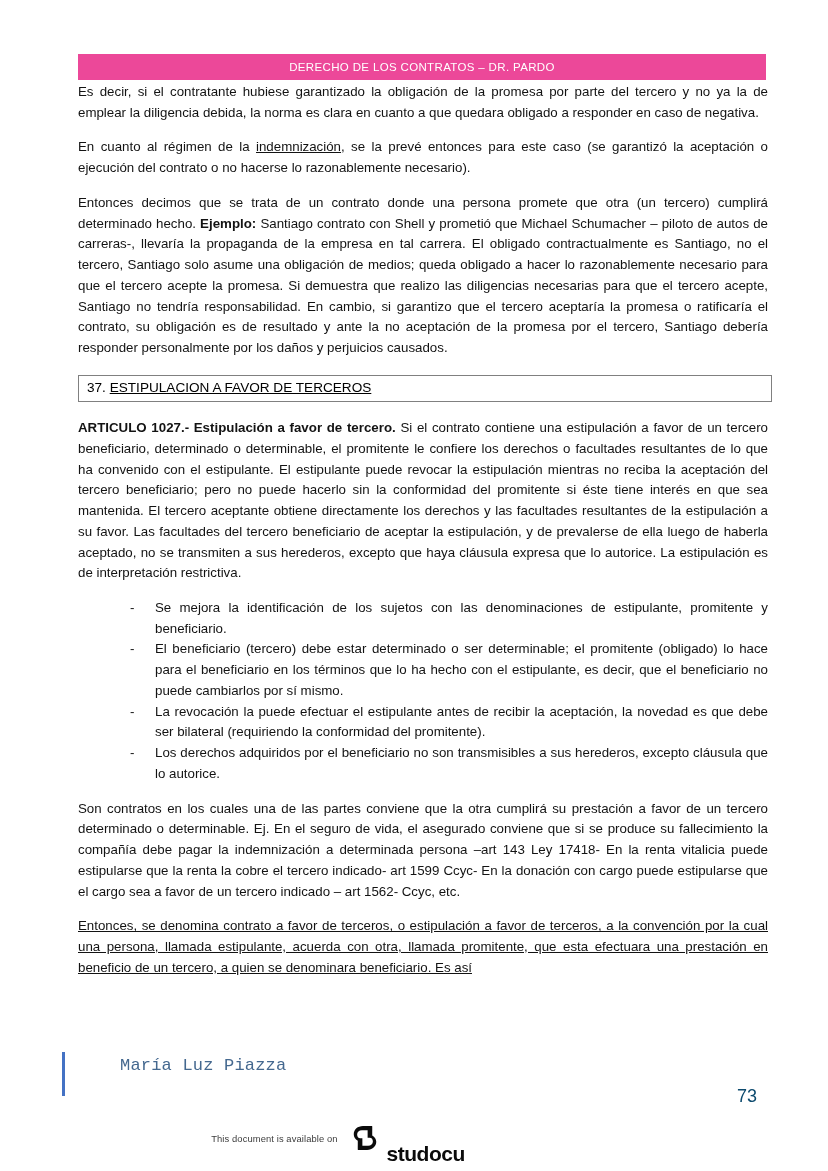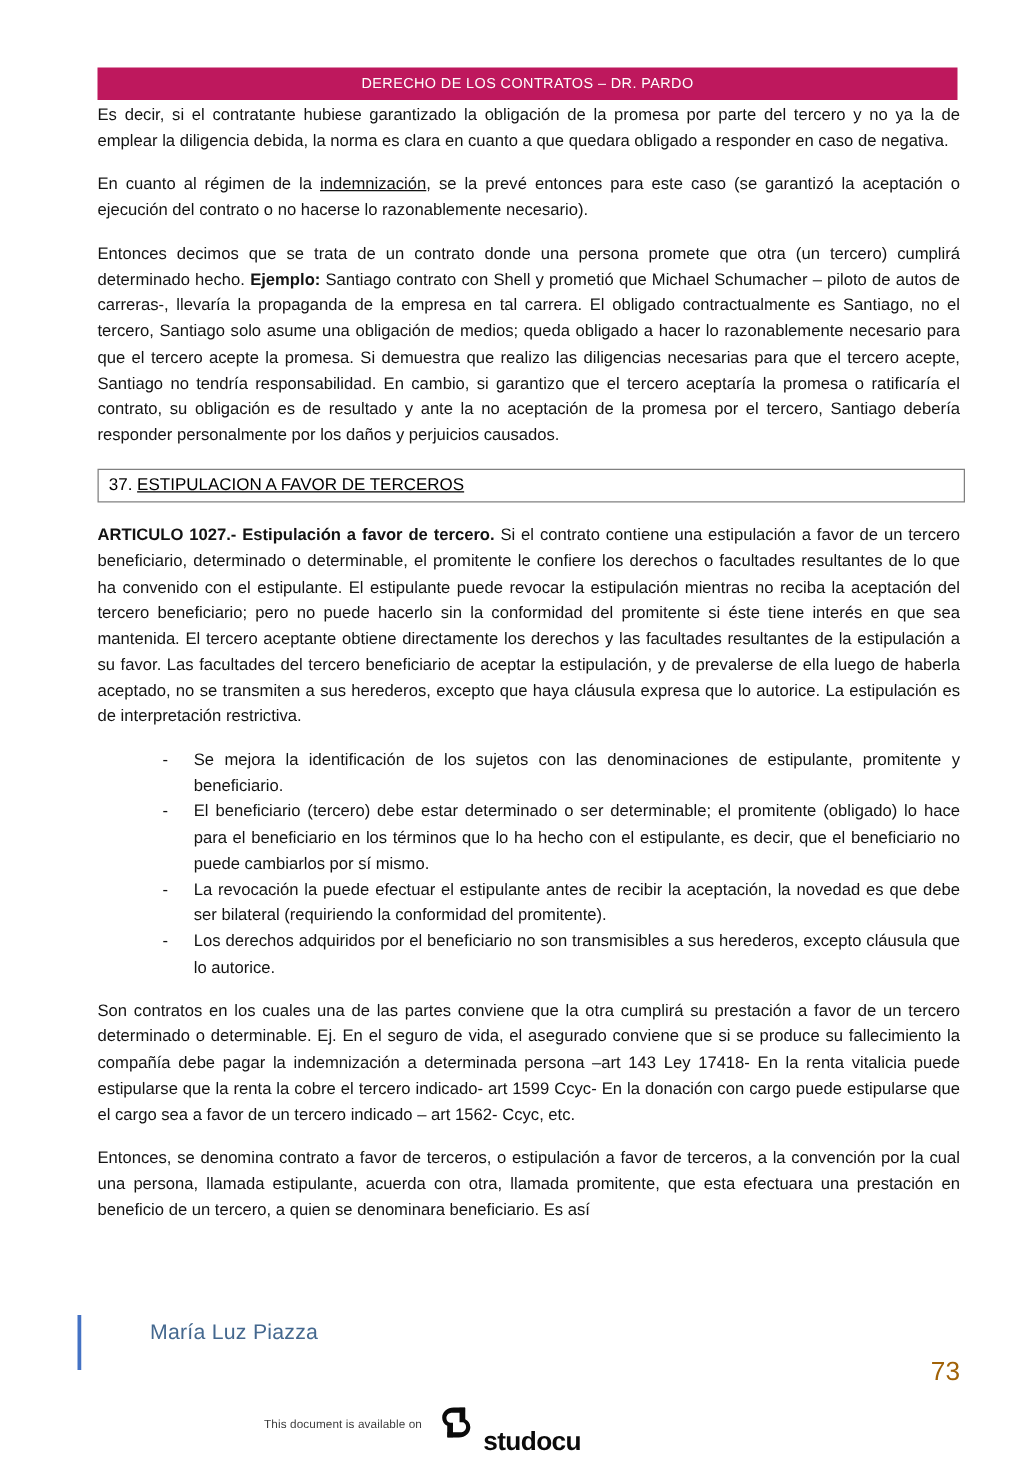--- a/index.html
+++ b/index.html
@@ -25,21 +25,21 @@
     background: #ffffff;
   }
 
   
   .header-band {
     position: absolute;
     left: 78px;
     top: 54px;
     width: 688px;
     height: 26px;
-    background: #be185d;
+    background: #ec4899;
     display: flex;
     align-items: center;
     justify-content: center;
   }
   .header-band-title {
     color: #ffffff;
     font-size: 11.5px;
     letter-spacing: 0.35px;
     font-family: "Liberation Sans", sans-serif;
     white-space: nowrap;
@@ -55,21 +55,21 @@
 
   p.para {
     margin: 0 0 14px 0;
     font-size: 13.3px;
     line-height: 1.56;
     text-align: justify;
     color: #131313;
     font-family: "Liberation Sans", sans-serif;
     hyphens: none;
   }
-  p.para:last-child { margin-bottom: 6px; }
+  p.para:last-child { margin-bottom: 6px; text-decoration: underline; }
 
   .b { font-weight: bold; }
   .u { text-decoration: underline; }
 
   
   .section-box {
     box-sizing: border-box;
     border: 1.3px solid #808080;
     width: 694px;
     padding: 4px 8px 5px 8px;
@@ -124,29 +124,29 @@
     width: 2.5px;
     height: 44px;
     background: #4472c4;
   }
   .sig-name {
     position: absolute;
     left: 58px;
     top: 6px;
     font-size: 17px;
     color: #44688f;
-    font-family: Liberation Sans, sans-serif;
+    font-family: Liberation Mono, monospace;
     letter-spacing: 0.2px;
   }
   .page-number {
     position: absolute;
-    right: 0;
+    right: 11px;
     top: 36px;
-    font-size: 21px;
-    color: #a16207;
+    font-size: 18px;
+    color: #0c4a6e;
     font-family: "Liberation Sans", sans-serif;
   }
 
   
   .studocu-block {
     position: absolute;
     left: 0;
     top: 1110px;
     width: 676px;
     text-align: center;

